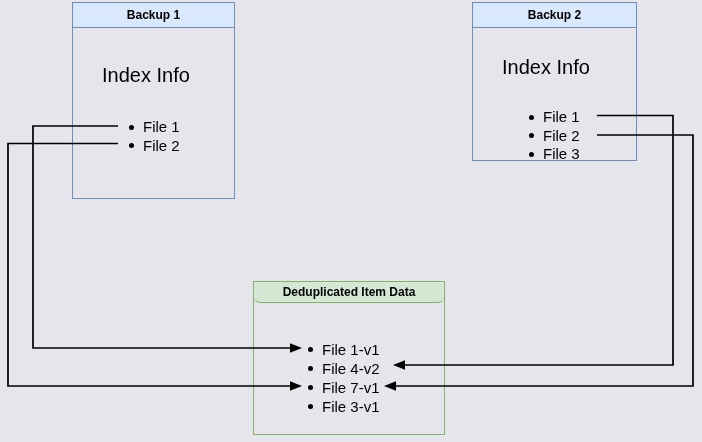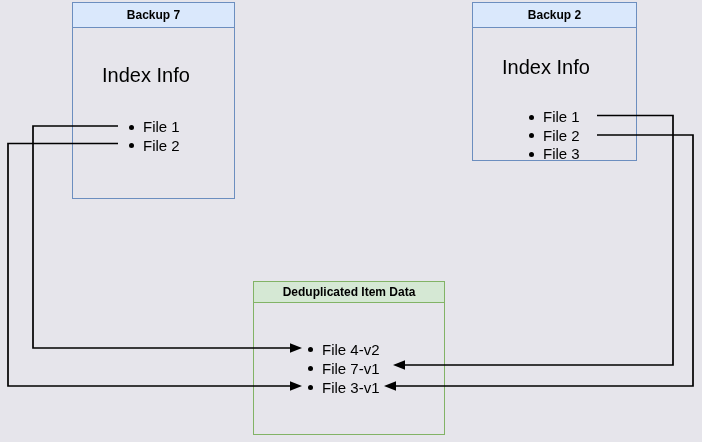--- a/index.html
+++ b/index.html
@@ -18,21 +18,21 @@
   .box.blue  { border-color: var(--box-blue-border, #6c8ebf); }
   .box.green { border-color: var(--box-green-border, #82b366); }
   .box-header {
     box-sizing:border-box;
     border-bottom:1px solid;
     text-align:center;
     font-weight:bold;
     font-size:12px;
   }
   .blue .box-header  { background: var(--box-blue-header, #dae8fc);  border-color: var(--box-blue-border, #6c8ebf);  height:25px; line-height:25px; }
-  .green .box-header { background: var(--box-green-header, #d5e8d4); border-color: var(--box-green-border, #82b366); height:21px; line-height:21px; }
+  .green .box-header { background: var(--box-green-header, #d5e8d4); border-color: var(--box-green-border, #82b366); height:21px; line-height:21px;border-radius:6px; }
   .index-label {
     position:absolute; left:29px;
     font-size:20px;
   }
   ul.file-list {
     position:absolute; margin:0; padding:0; list-style:none;
   }
   ul.file-list li {
     position:relative;
     padding-left:15px;
@@ -70,41 +70,42 @@
   }
   svg#arrow-layer polygon {
     fill: var(--line, #000);
     stroke:none;
   }
 </style>
 </head>
 <body>
 
 <div class="box blue" id="backup1">
-  <div class="box-header">Backup 7</div>
+  <div class="box-header">Backup 1</div>
   <div class="index-label">Index Info</div>
   <ul class="file-list">
     <li>File 1</li>
     <li>File 2</li>
   </ul>
 </div>
 
 <div class="box blue" id="backup2">
   <div class="box-header">Backup 2</div>
   <div class="index-label">Index Info</div>
   <ul class="file-list">
     <li>File 1</li>
     <li>File 2</li>
     <li>File 3</li>
   </ul>
 </div>
 
 <div class="box green" id="dedup">
   <div class="box-header">Deduplicated Item Data</div>
   <ul class="file-list">
+    <li>File 1-v1</li>
     <li>File 4-v2</li>
     <li>File 7-v1</li>
     <li>File 3-v1</li>
   </ul>
 </div>
 
 <svg id="arrow-layer" width="702" height="442" viewBox="0 0 702 442">
 
   <g>
     <path d="M118,126 H33 V348 H290"></path>

